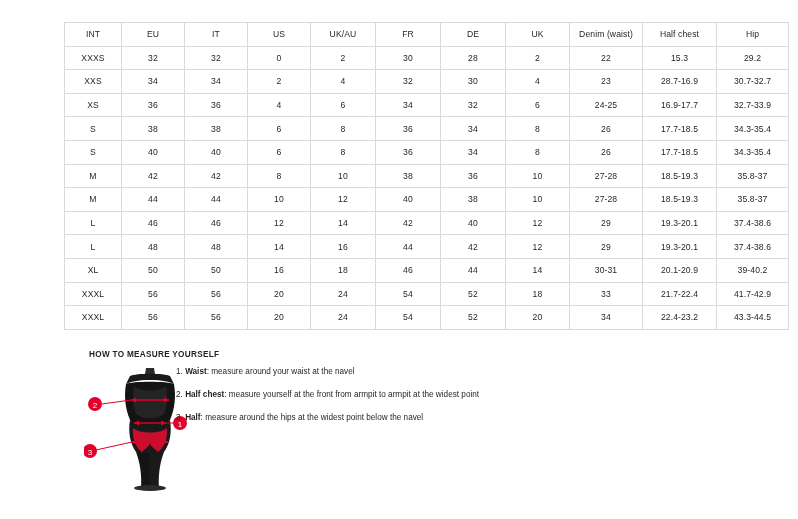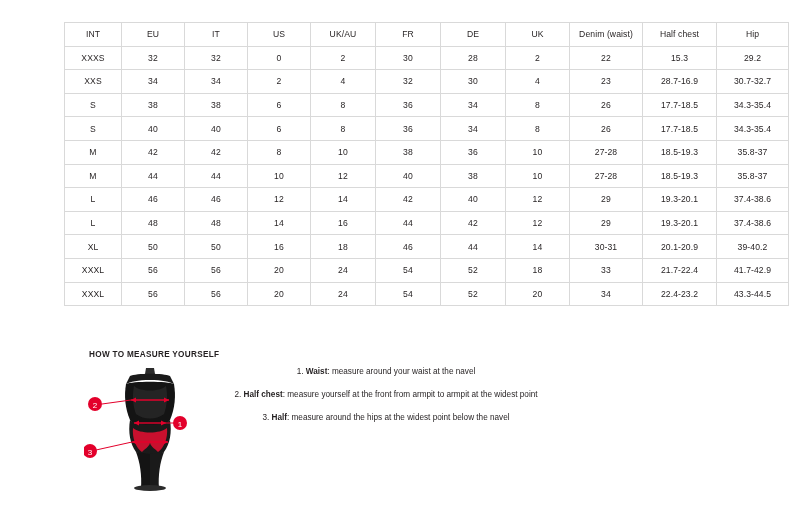--- a/index.html
+++ b/index.html
@@ -72,21 +72,20 @@
     left: 84px;
     top: 366px;
     width: 130px;
     height: 125px;
   }
   .instructions {
     position: absolute;
     left: 176px;
     top: 366px;
     width: 420px;
-    text-align: center;
   }
   .instructions .line {
     font-size: 8.2px;
     line-height: 11px;
     margin-bottom: 12px;
     color: #231f20;
   }
   .instructions .line b {
     font-weight: bold;
   }
@@ -145,20 +144,33 @@
         <td>2</td>
         <td>4</td>
         <td>32</td>
         <td>30</td>
         <td>4</td>
         <td>23</td>
         <td>28.7-16.9</td>
         <td>30.7-32.7</td>
       </tr>
       <tr>
+        <td>XS</td>
+        <td>36</td>
+        <td>36</td>
+        <td>4</td>
+        <td>6</td>
+        <td>34</td>
+        <td>32</td>
+        <td>6</td>
+        <td>24-25</td>
+        <td>16.9-17.7</td>
+        <td>32.7-33.9</td>
+      </tr>
+      <tr>
         <td>S</td>
         <td>38</td>
         <td>38</td>
         <td>6</td>
         <td>8</td>
         <td>36</td>
         <td>34</td>
         <td>8</td>
         <td>26</td>
         <td>17.7-18.5</td>

